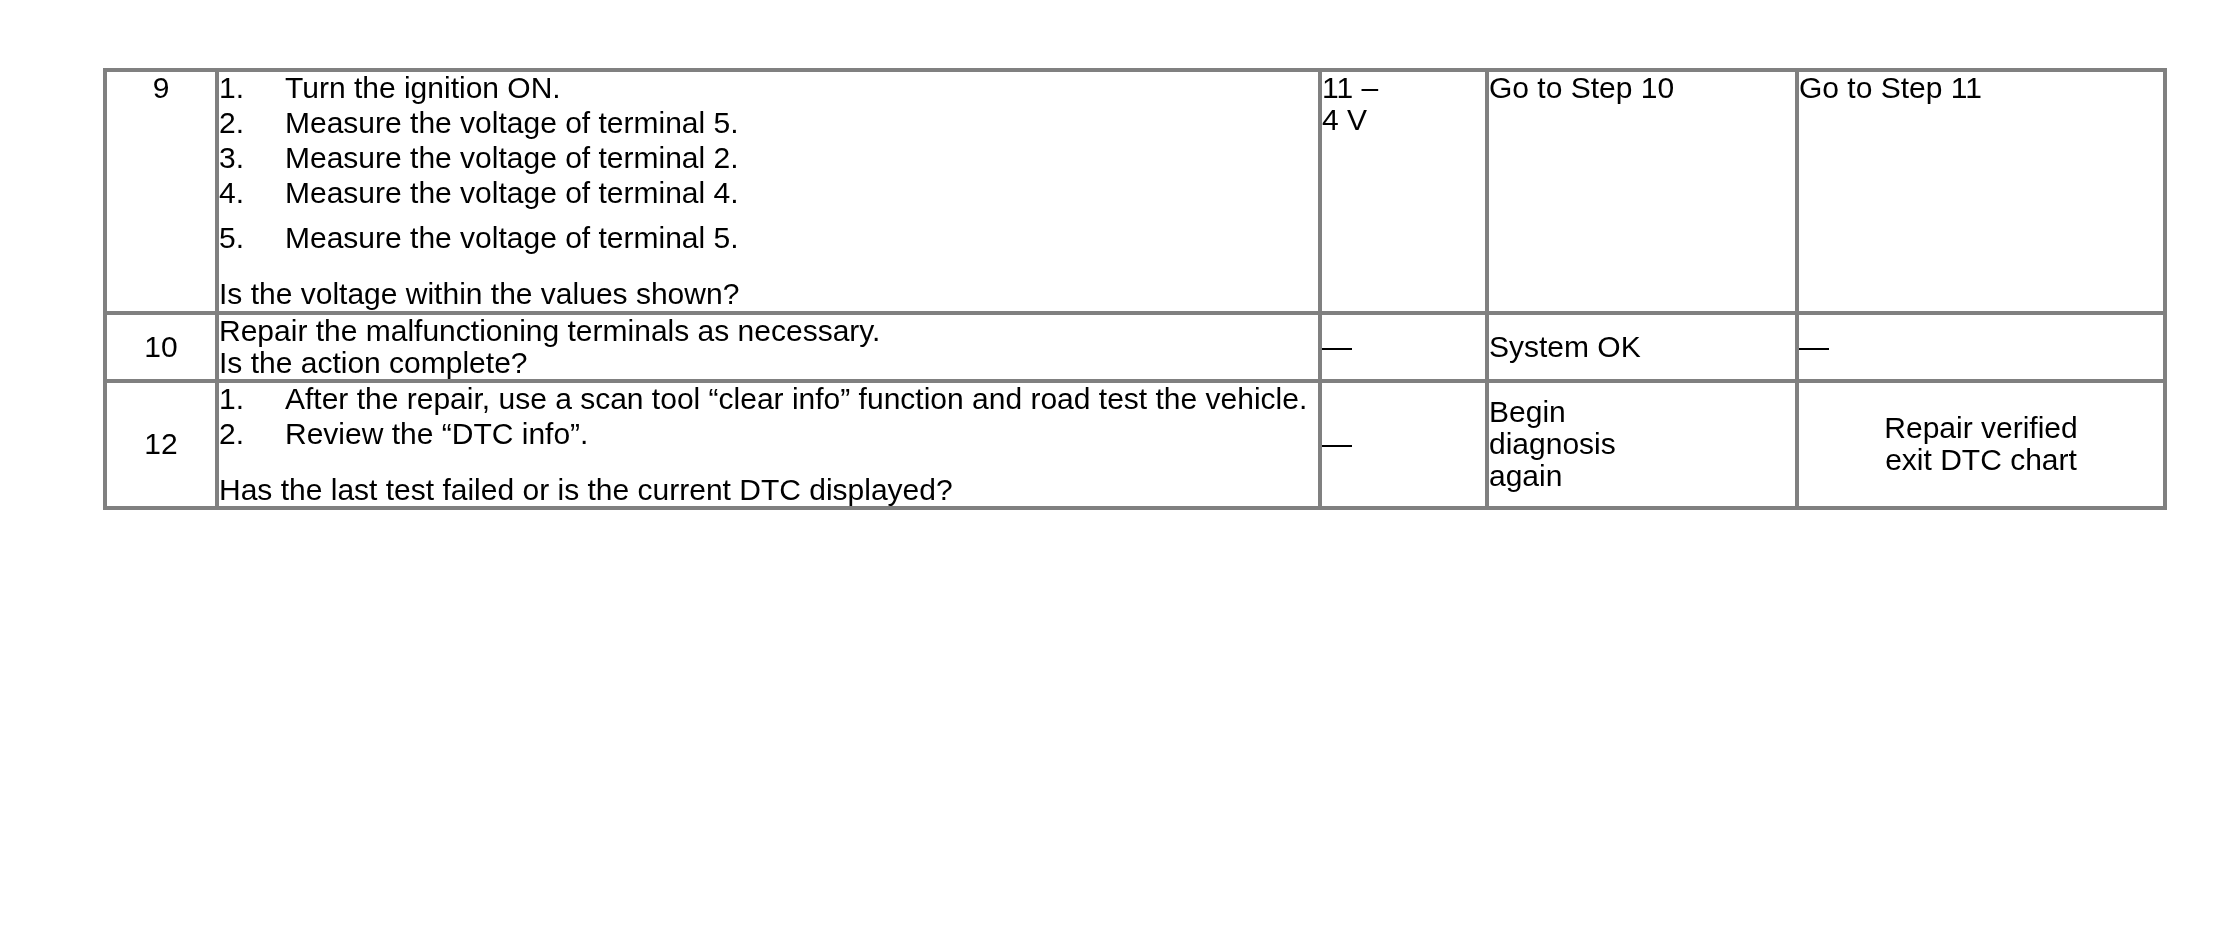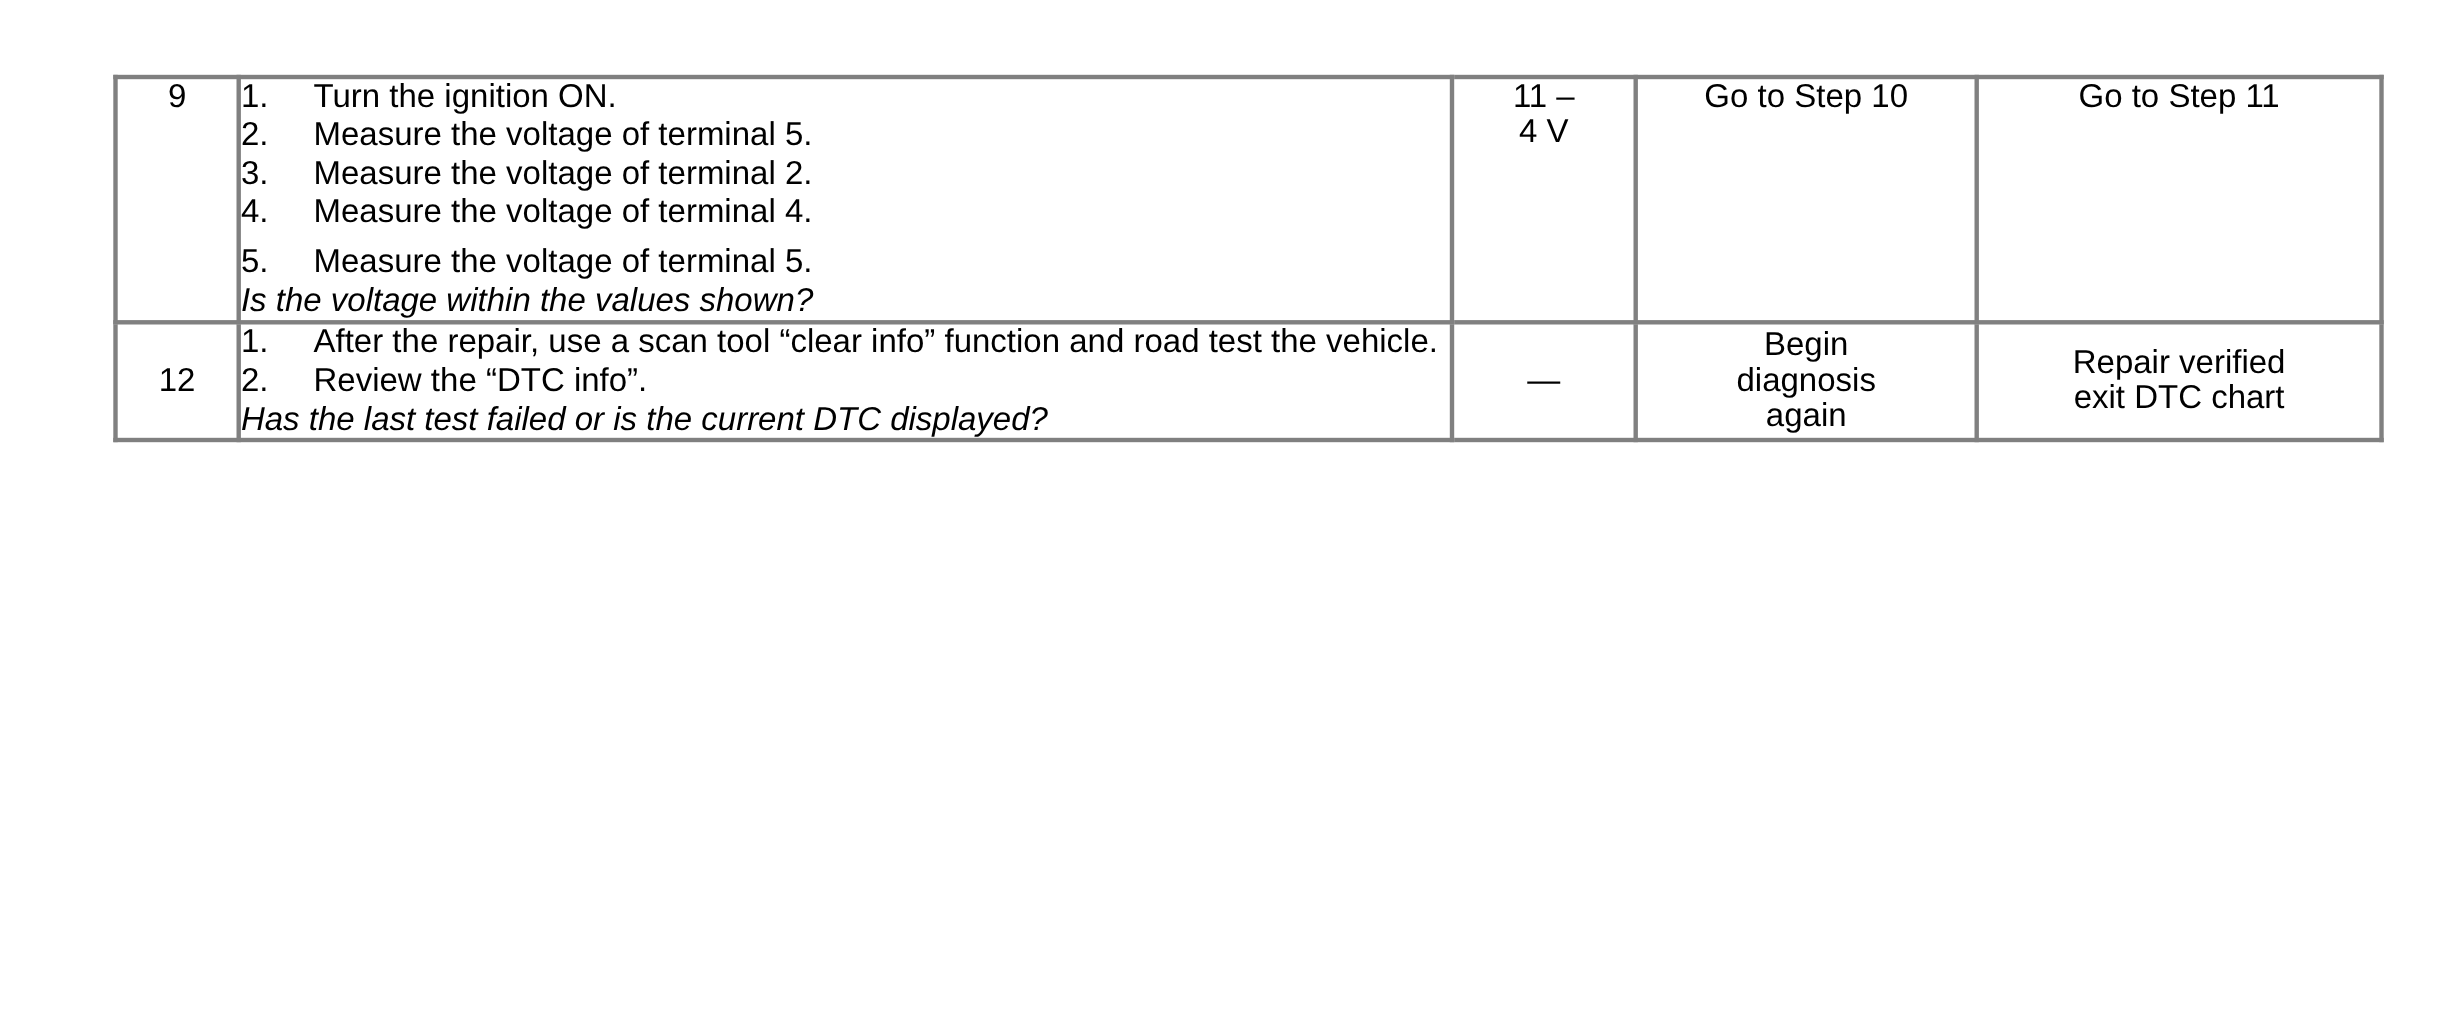--- a/index.html
+++ b/index.html
@@ -77,32 +77,30 @@
   }
   .ol li .num {
     position: absolute;
     left: 0;
     top: 0;
   }
   .ol li.gap-before {
     margin-top: 13px;
   }
   .tail {
-    margin-top: 4px;
-    font-style: italic;
+    margin-top: 24px;
   }
   .plain-line {
     margin: 0;
   }
 
   
   .cell-value,
   .cell-yes,
   .cell-no {
-    text-align: center;
     vertical-align: middle;
   }
   .cell-value.align-upper,
   .cell-yes.align-upper,
   .cell-no.align-upper {
     vertical-align: top;
     padding-top: 30px;
   }
   .cell-no.align-left {
     text-align: center;
@@ -157,20 +155,34 @@
         <td class="cell-value align-upper">
           <span class="stack-line">11 –</span>
           <span class="stack-line">4 V</span>
         </td>
 
         <td class="cell-yes align-upper">Go to Step 10</td>
 
         <td class="cell-no align-upper">Go to Step 11</td>
       </tr>
 
+      <tr>
+        <td class="cell-step">10</td>
+
+        <td class="cell-instr">
+          <div class="plain-line">Repair the malfunctioning terminals as necessary.</div>
+          <div class="plain-line">Is the action complete?</div>
+        </td>
+
+        <td class="cell-value">—</td>
+
+        <td class="cell-yes">System OK</td>
+
+        <td class="cell-no">—</td>
+      </tr>
 
 
       <tr>
         <td class="cell-step">12</td>
 
         <td class="cell-instr">
           <ul class="ol">
             <li>
               <span class="num">1.</span>
               <span>After the repair, use a scan tool “clear info” function and road test the vehicle.</span>

